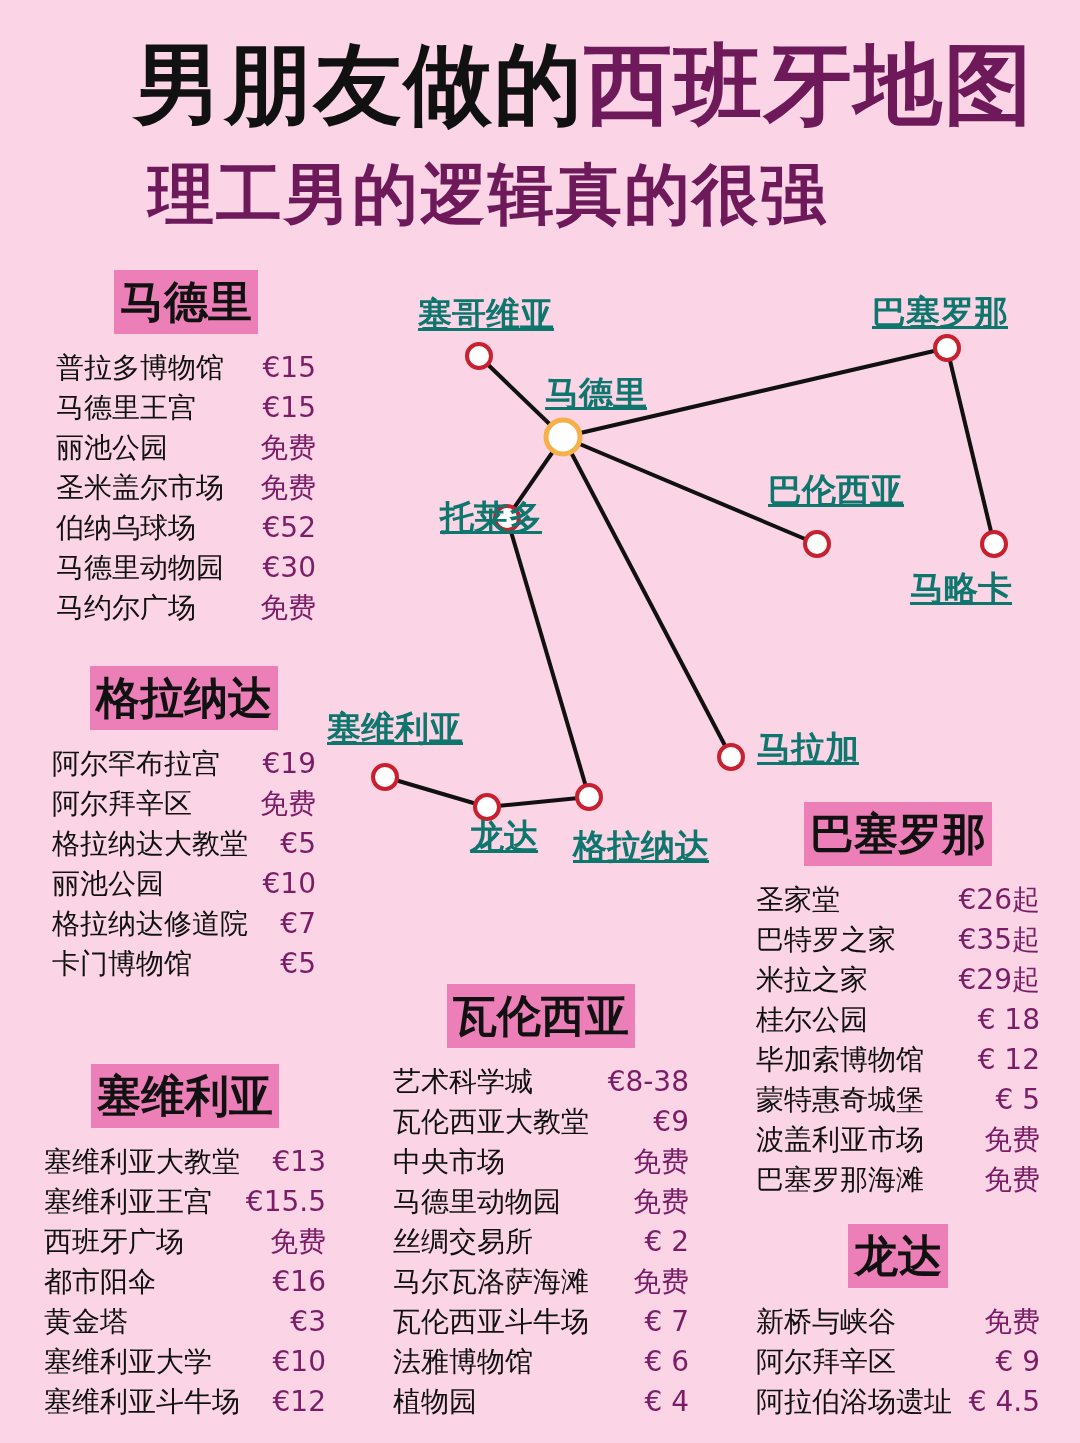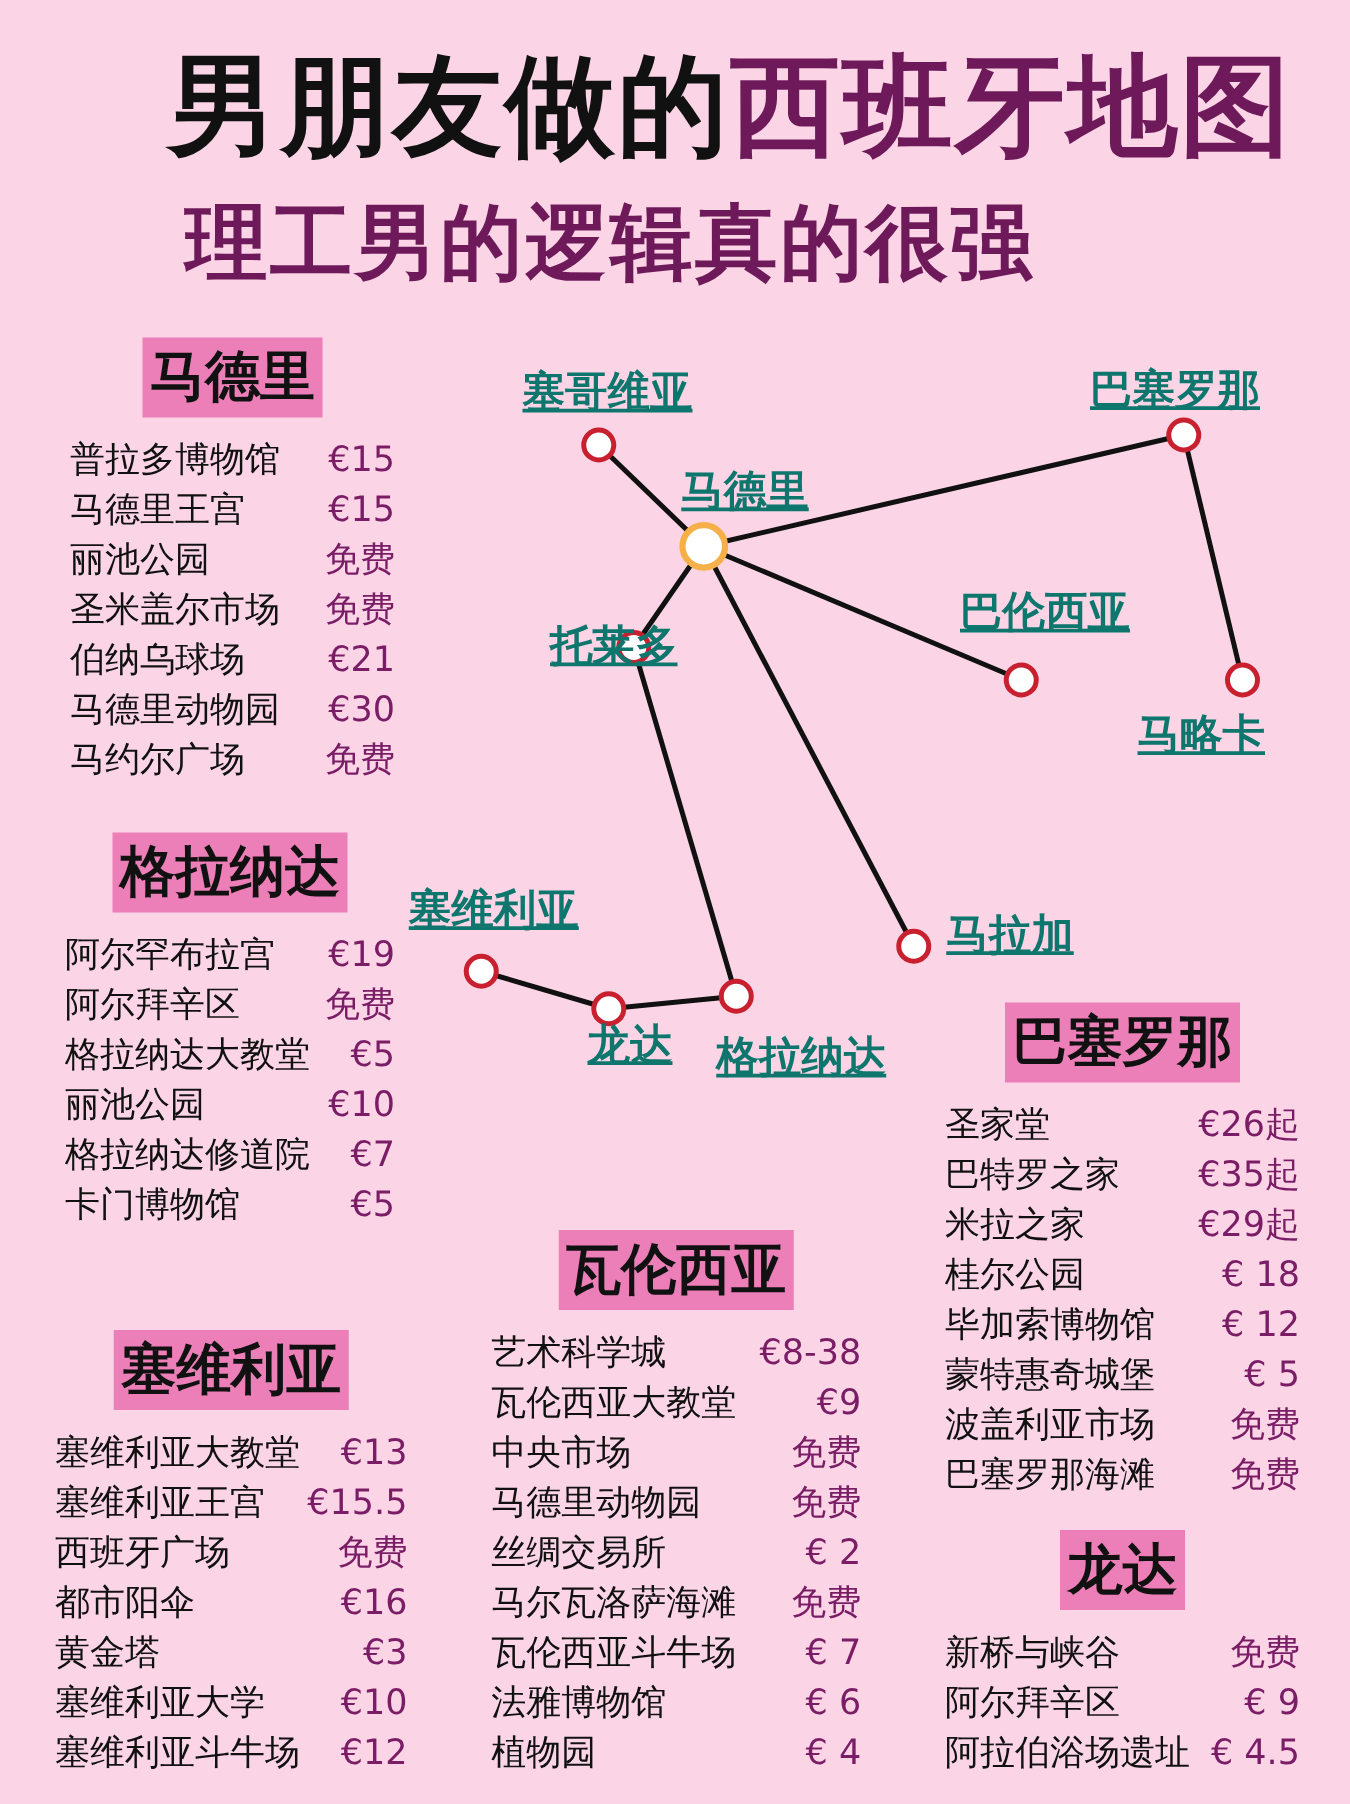--- a/index.html
+++ b/index.html
@@ -89,21 +89,21 @@
     <div class="row">
         <span class="name">丽池公园</span>
         <span class="price">免费</span>
       </div>
     <div class="row">
         <span class="name">圣米盖尔市场</span>
         <span class="price">免费</span>
       </div>
     <div class="row">
         <span class="name">伯纳乌球场</span>
-        <span class="price">€21</span>
+        <span class="price">€52</span>
       </div>
     <div class="row">
         <span class="name">马德里动物园</span>
         <span class="price">€30</span>
       </div>
     <div class="row">
         <span class="name">马约尔广场</span>
         <span class="price">免费</span>
       </div>
   </div>

